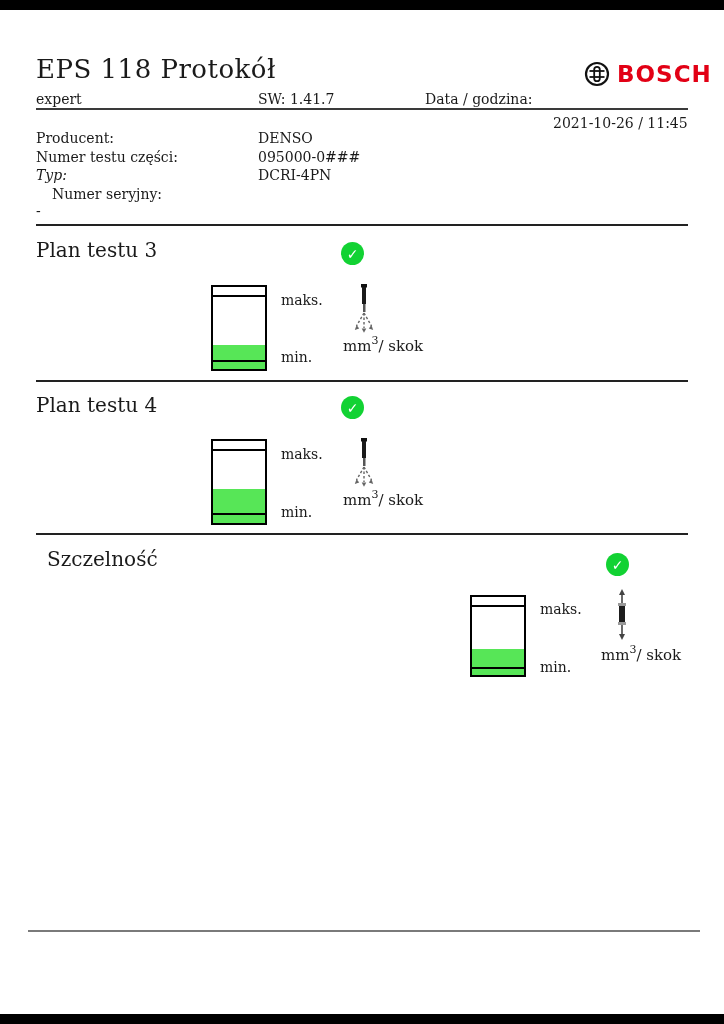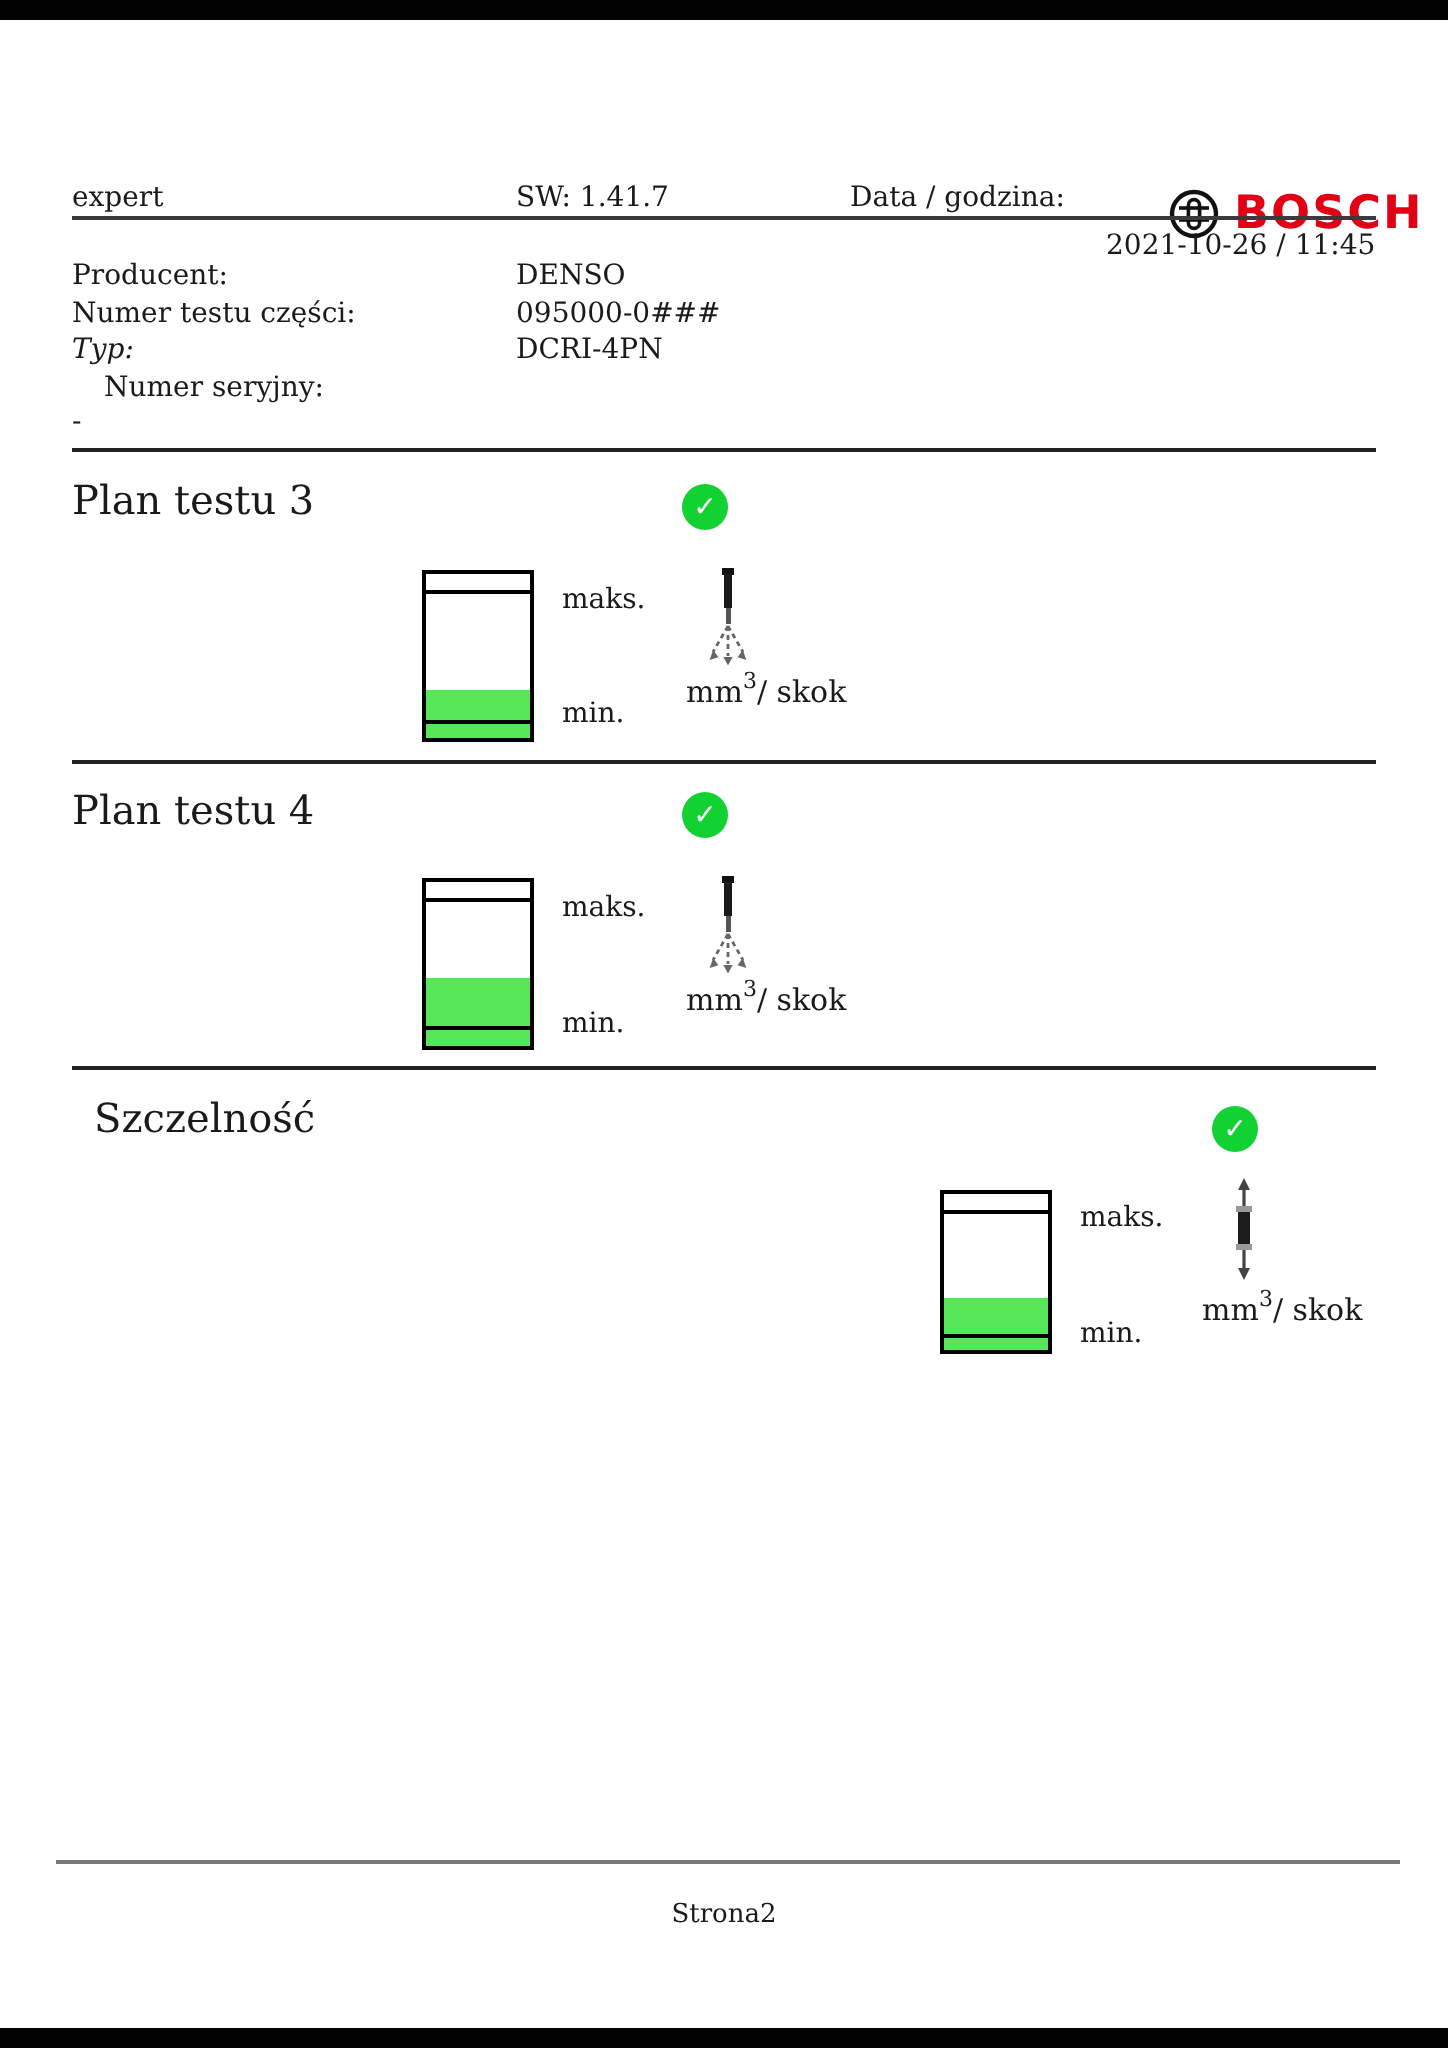--- a/index.html
+++ b/index.html
@@ -40,22 +40,23 @@
   .unit sup { font-size:11px; position:relative; top:-1px; }
   .footer-text { position:absolute; left:0; width:724px; text-align:center; }
 </style>
 </head>
 <body>
 
 <div class="page">
 
   <div class="edge-bar" style="top:0;"></div>
 
+  <div class="abs report-title" style="left:36px; top:54px;">EPS 118 Protokół</div>
 
-  <div class="abs brand" style="left:584px; top:61px;margin-top:33px;">
+  <div class="abs brand" style="left:584px; top:61px;">
     <span style="display:inline-flex;">
       <svg width="26" height="26" viewBox="0 0 26 26">
         <circle cx="13" cy="13" r="11" fill="none" stroke="#111" stroke-width="2.2"></circle>
         <rect x="10.2" y="5.8" width="5.6" height="14.4" rx="2.8" fill="none" stroke="#111" stroke-width="1.8"></rect>
         <line x1="5.5" y1="10" x2="20.5" y2="10" stroke="#111" stroke-width="1.8"></line>
         <line x1="5.5" y1="16" x2="20.5" y2="16" stroke="#111" stroke-width="1.8"></line>
       </svg>
     </span>
     <span class="brand-word" style="color: rgb(226, 0, 21);">BOSCH</span>
   </div>
@@ -170,17 +171,16 @@
       <rect x="6" y="33" width="8" height="3" fill="#999"></rect>
       <line x1="10" y1="36" x2="10" y2="47" stroke="#444" stroke-width="1.6"></line>
       <polygon points="10,51 7,45 13,45" fill="#444"></polygon>
     </svg>
   </span>
   <div class="abs unit" style="left:601px; top:644px;">
     <span>mm</span><sup>3</sup><span>/ skok</span>
   </div>
 
   <div class="rule rule-soft" style="top:930px; left:28px; width:672px;"></div>
-  <div class="footer-text t13" style="top:950px;">Strona2</div>
 
   <div class="edge-bar" style="top:1014px;"></div>
 
 </div>
 
 </body></html>

